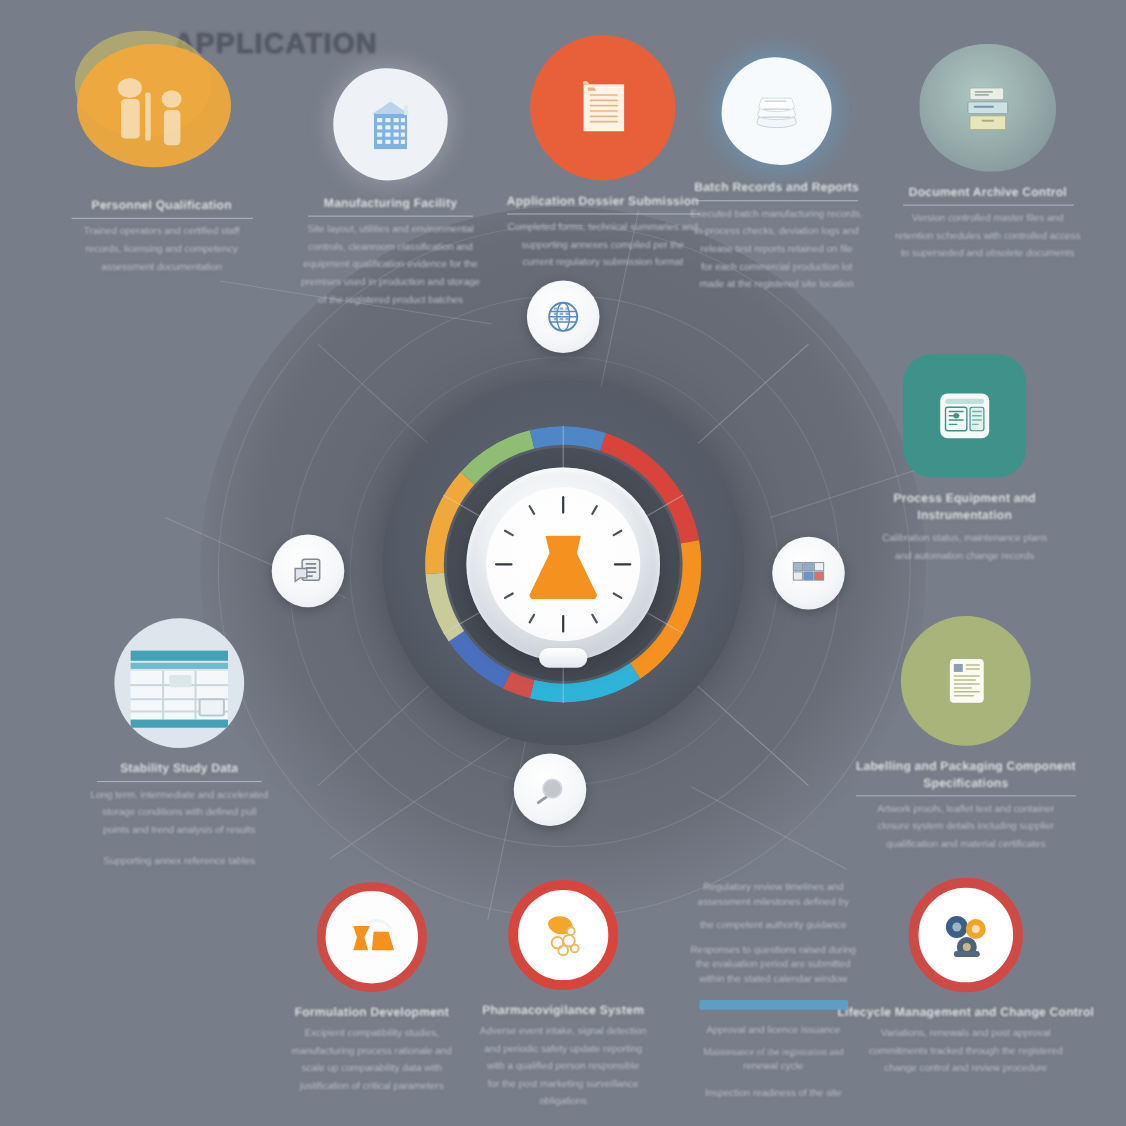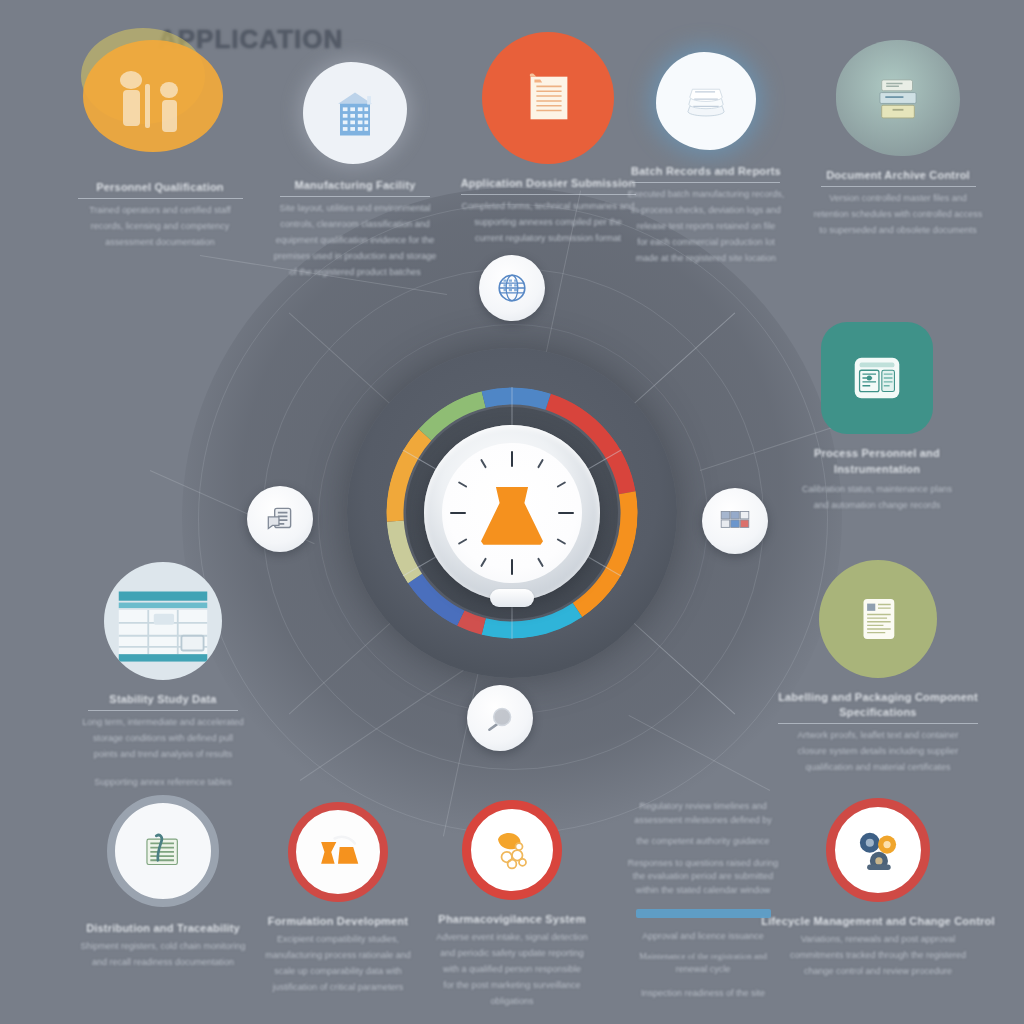--- a/index.html
+++ b/index.html
@@ -251,21 +251,21 @@
   </div>
 
   <div class="node" style="left:500px;top:718px;">
     <svg viewBox="0 0 32 32">
       <circle cx="18" cy="15" r="8" fill="#8a929e" opacity=".55"></circle>
       <path d="M13 22 L6 27" stroke="#8a929e" stroke-width="2.4" stroke-linecap="round"></path>
       <circle cx="18" cy="15" r="8" fill="none" stroke="#cfd5dd" stroke-width="1.4"></circle>
     </svg>
   </div>
 
-  <div class="topic" style="left:160px;top:18px;">
+  <div class="topic" style="left:147px;top:18px;">
     <div class="badge" style="width:190px;height:150px;background:transparent;">
       <svg viewBox="0 0 190 150" style="width:190px;height:150px;">
         <ellipse cx="78" cy="58" rx="62" ry="48" fill="#d9c75e" opacity=".55"></ellipse>
         <ellipse cx="88" cy="78" rx="70" ry="56" fill="#f2a93b" opacity=".92"></ellipse>
         <g opacity=".55" fill="#ffffff">
           <ellipse cx="66" cy="62" rx="11" ry="9"></ellipse>
           <rect x="58" y="72" width="17" height="36" rx="4"></rect>
           <ellipse cx="104" cy="72" rx="9" ry="8"></ellipse>
           <rect x="97" y="82" width="15" height="32" rx="4"></rect>
           <rect x="80" y="66" width="5" height="44" rx="2"></rect>
@@ -376,21 +376,21 @@
       <svg viewBox="0 0 64 64" style="width:62px;height:62px;">
         <rect x="9" y="11" width="46" height="42" rx="7" fill="#f3faf8"></rect>
         <rect x="14" y="16" width="36" height="5" rx="2" fill="#bfe0da"></rect>
         <rect x="14" y="24" width="20" height="22" rx="2" fill="none" stroke="#3f9289" stroke-width="1.3"></rect>
         <path d="M17 28h14M17 32h10M17 36h14M17 40h8" stroke="#3f9289" stroke-width="1.3"></path>
         <rect x="37" y="24" width="13" height="22" rx="2" fill="#e3f2ef" stroke="#3f9289" stroke-width="1.1"></rect>
         <path d="M39 28h9M39 32h9M39 36h9M39 40h6" stroke="#6fb5ac" stroke-width="1.3"></path>
         <circle cx="24" cy="32" r="2.6" fill="#3f9289"></circle>
       </svg>
     </div>
-    <div class="ptext ptitle cap-title" style="margin-top:12px;">Process Personnel and</div>
+    <div class="ptext ptitle cap-title" style="margin-top:12px;">Process Equipment and</div>
     <div class="ptext ptitle cap-title" style="margin-top:1px;">Instrumentation</div>
     <div class="ptext pbody cap-body" style="margin-top:6px;">Calibration status, maintenance plans</div>
     <div class="ptext pbody cap-body">and automation change records</div>
   </div>
 
   <div class="topic" style="left:163px;top:562px;width:236px;">
     <div class="badge" style="width:118px;height:118px;overflow:hidden;background:#dde6ec;">
       <svg viewBox="0 0 64 64" style="width:118px;height:118px;">
         <rect x="8" y="16" width="48" height="5" fill="#41a3b5"></rect>
         <rect x="8" y="22" width="48" height="3" fill="#6bbccc"></rect>
@@ -421,34 +421,20 @@
         </g>
       </svg>
     </div>
     <div class="ptext ptitle cap-title" style="margin-top:12px;">Labelling and Packaging Component Specifications</div>
     <div class="underline-rule" style="width:200px;"></div>
     <div class="ptext pbody cap-body">Artwork proofs, leaflet text and container</div>
     <div class="ptext pbody cap-body">closure system details including supplier</div>
     <div class="ptext pbody cap-body">qualification and material certificates</div>
   </div>
 
-  <div class="topic" style="left:163px;top:795px;width:250px;">
-    <div class="badge ringed" style="width:112px;height:112px;background:#f6f8fa;border:8px solid #9aa3af;">
-      <svg viewBox="0 0 64 64" style="width:54px;height:54px;">
-        <rect x="13" y="18" width="36" height="30" rx="2" fill="#eef4ea" stroke="#7fa47f" stroke-width="1.4"></rect>
-        <g stroke="#7fa47f" stroke-width="2.2">
-          <path d="M17 23h28M17 28h28M17 33h28M17 38h28M17 43h28"></path>
-        </g>
-        <path d="M24 14c5-3 8 2 6 7-2 6-5 14-4 22" fill="none" stroke="#4b7f84" stroke-width="3.2" stroke-linecap="round"></path>
-      </svg>
-    </div>
-    <div class="ptext ptitle cap-title" style="margin-top:14px;">Distribution and Traceability</div>
-    <div class="ptext pbody cap-body">Shipment registers, cold chain monitoring</div>
-    <div class="ptext pbody cap-body">and recall readiness documentation</div>
-  </div>
 
   <div class="topic" style="left:338px;top:802px;width:210px;">
     <div class="badge ringed" style="width:100px;height:100px;background:#fdfdfd;border:8px solid #cf4a45;">
       <svg viewBox="0 0 64 64" style="width:54px;height:54px;">
         <path d="M12 20h18l-6 12 4 14H12l4-14z" fill="#f5921e"></path>
         <path d="M34 26h16l6 20H32z" fill="#f5921e"></path>
         <path d="M28 16c8-4 18-2 24 6" fill="none" stroke="#f3f4f6" stroke-width="3" stroke-linecap="round"></path>
       </svg>
     </div>
     <div class="ptext ptitle cap-title" style="margin-top:12px;">Formulation Development</div>

